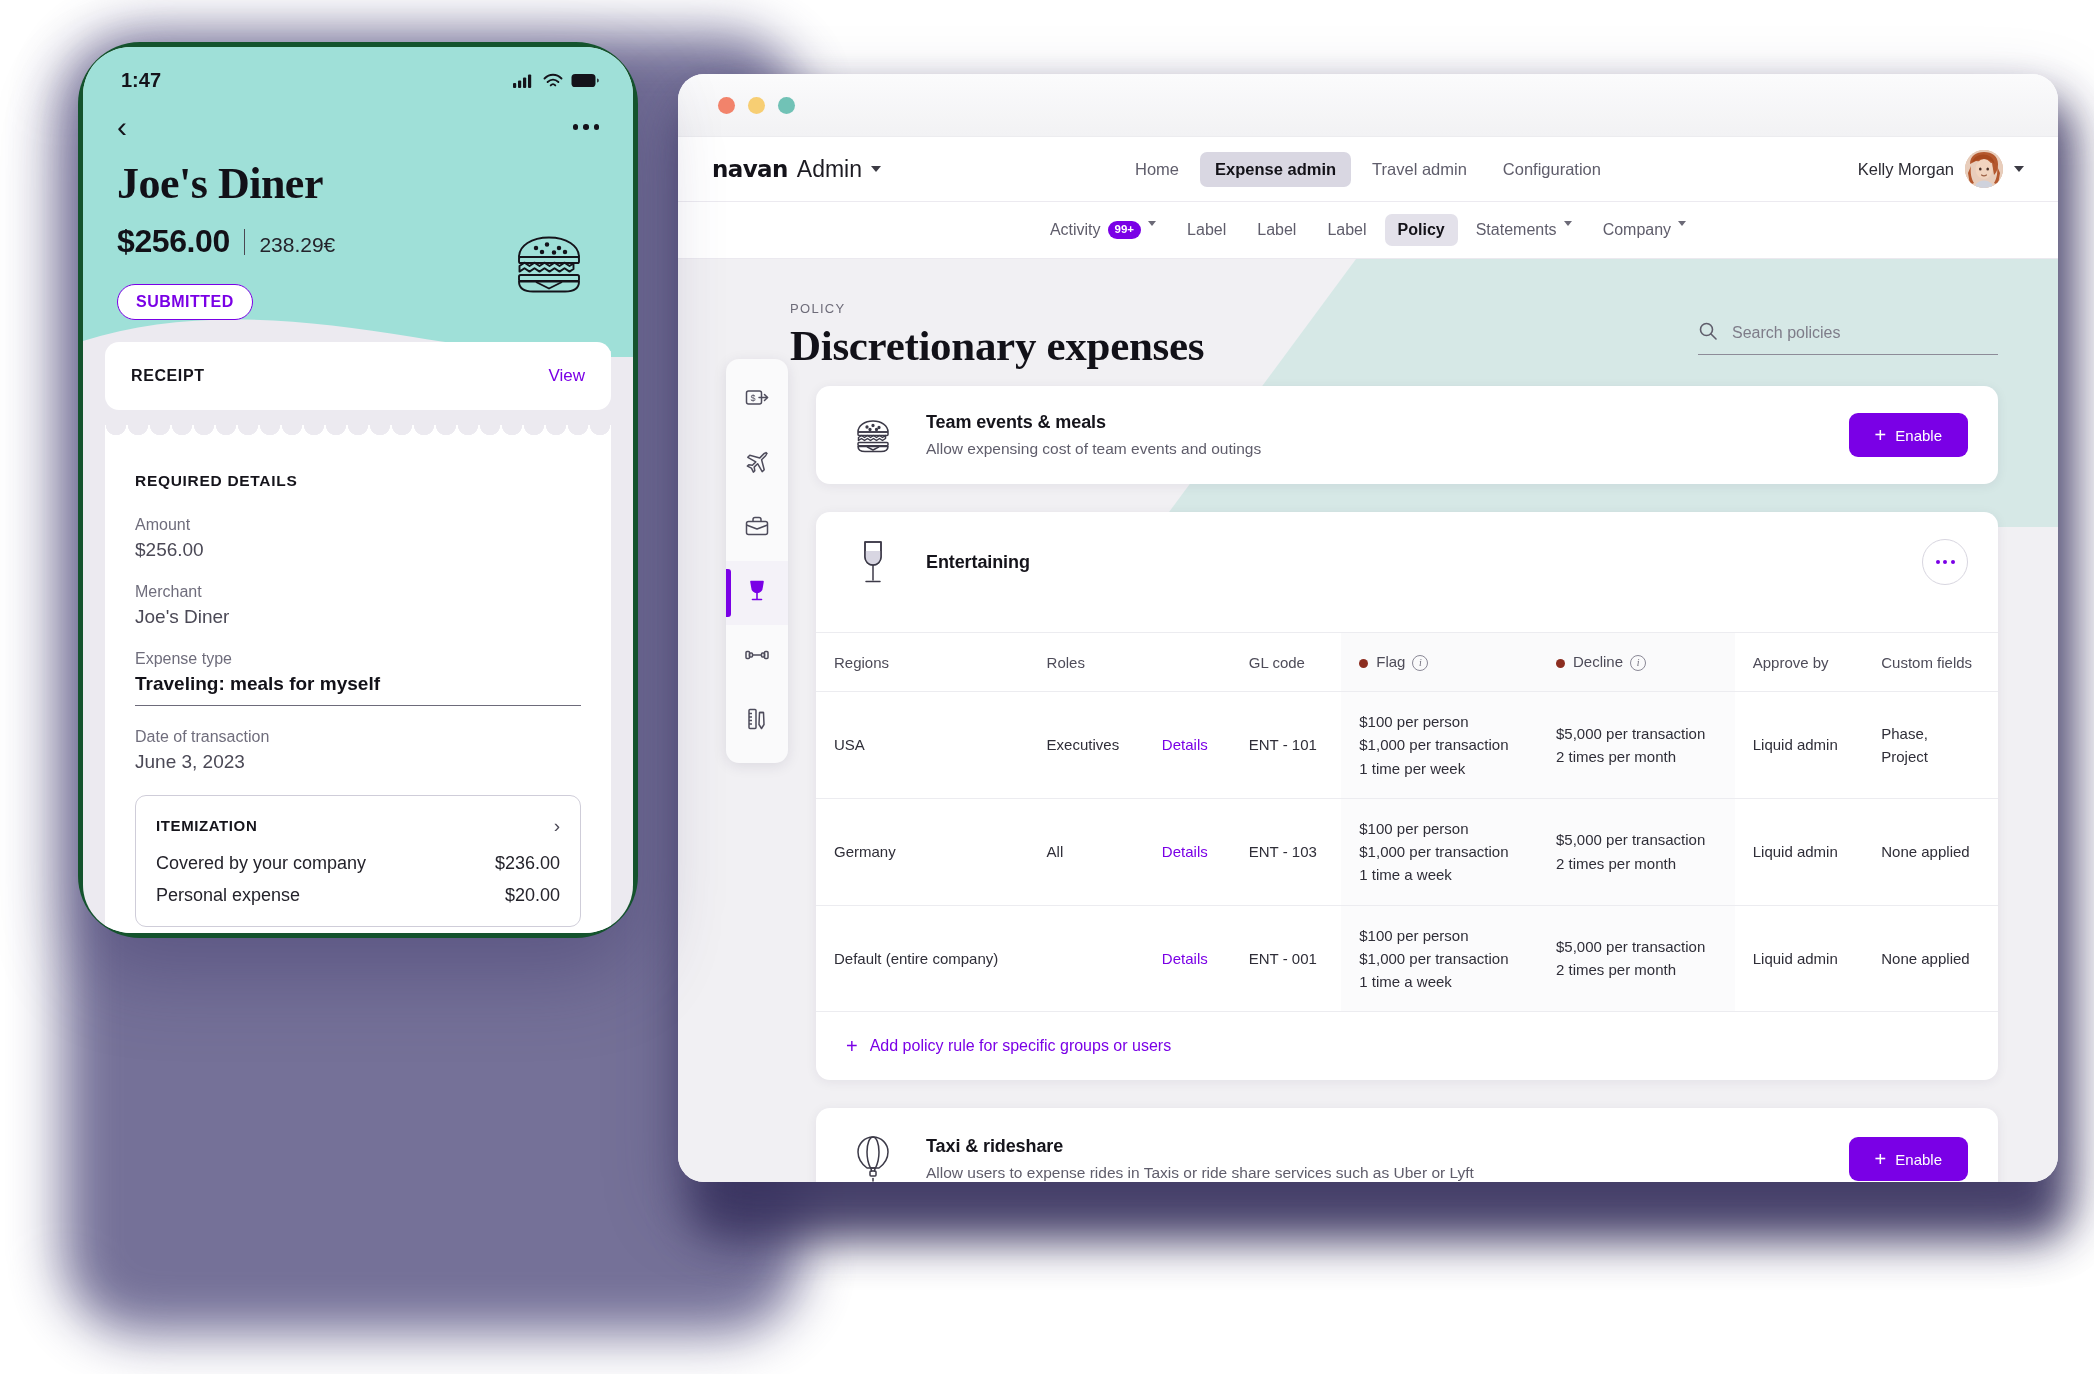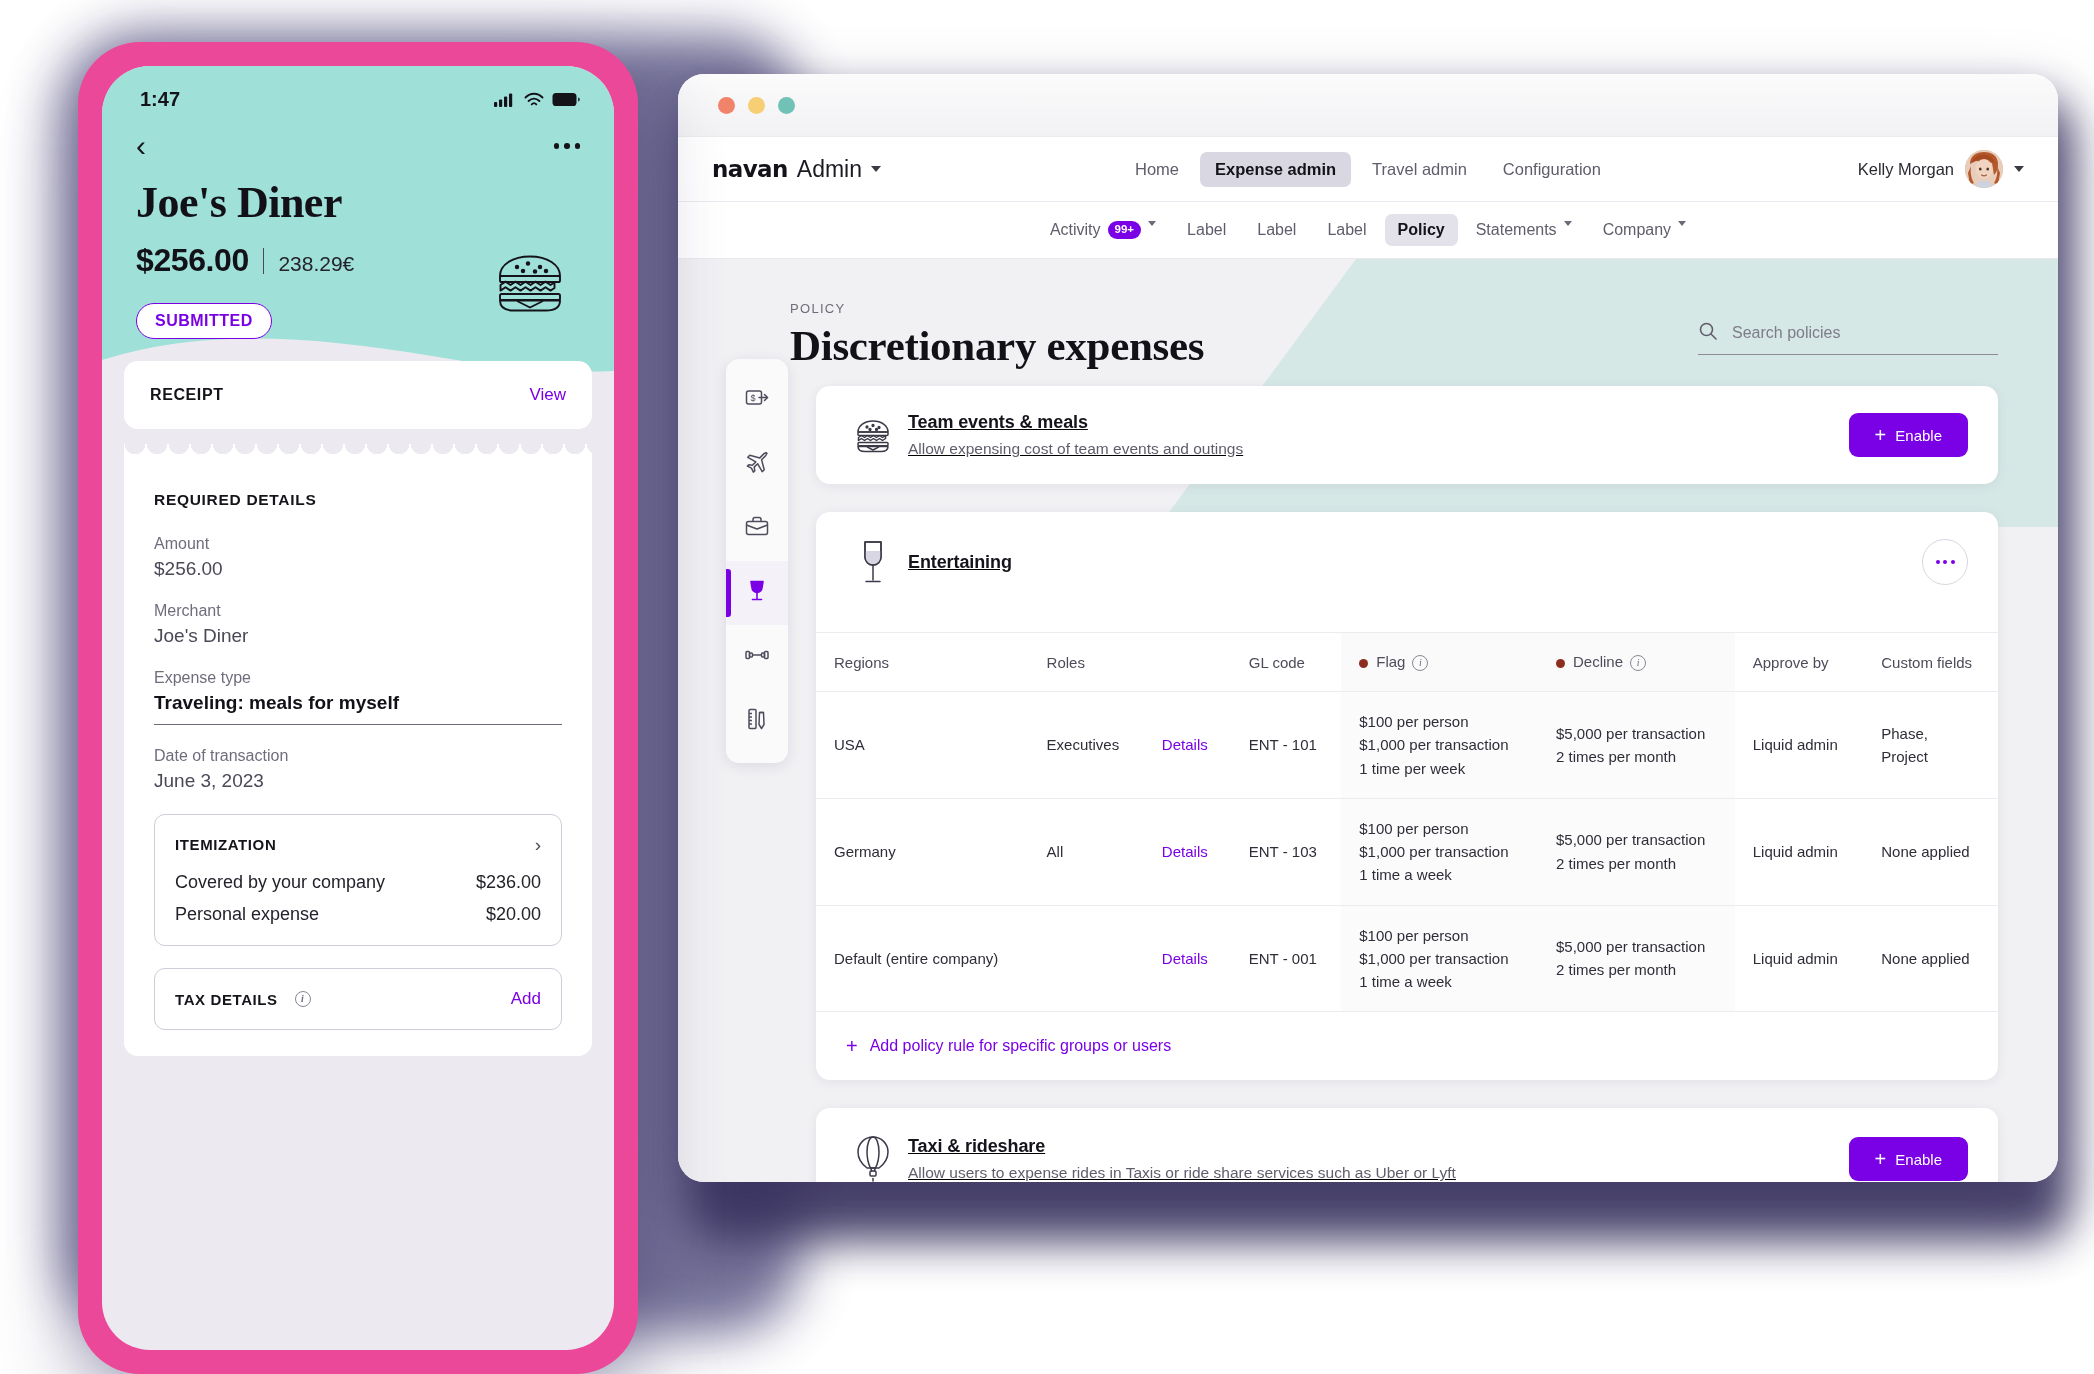--- a/index.html
+++ b/index.html
@@ -118,21 +118,21 @@
   }
 
   
   .cards{position:relative;padding:0 60px 0 138px;margin-top:16px;}
   .card{
     background:#fff;border-radius:14px;box-shadow:0 2px 12px rgba(40,34,70,.07);
     margin-bottom:28px;
   }
   .card-head{display:flex;align-items:center;padding:26px 30px;}
   .card-ico{width:54px;flex:0 0 54px;display:flex;align-items:center;justify-content:center;}
-  .card-txt{flex:1;margin-left:8px;text-decoration:underline;}
+  .card-txt{flex:1;margin-left:26px;}
   .card-title{font-size:18px;font-weight:700;color:#15141b;letter-spacing:-.1px;}
   .card-sub{font-size:15.5px;color:#5f5d6b;margin-top:7px;}
   .enable-btn{
     background:#7a00e6;color:#fff;border:none;border-radius:9px;
     font-size:15px;padding:12px 26px;display:flex;align-items:center;gap:9px;
     font-family:"Liberation Sans",sans-serif;cursor:pointer;
   }
   .kebab{
     width:44px;height:44px;border-radius:50%;border:1px solid #d8d6e0;background:#fff;
     display:flex;align-items:center;justify-content:center;gap:3.5px;cursor:pointer;
@@ -165,22 +165,22 @@
   .addrule{
     padding:24px 30px;display:flex;align-items:center;gap:12px;
     color:#7a00e6;font-size:16px;cursor:pointer;
   }
   .plus{font-size:20px;line-height:1;}
 
   .first-col{padding-left:22px;}
 
   
   .phone{
-    position:absolute;left:78px;top:42px;width:560px;height:1332px;
-    background:#ec4899;border-radius:62px;padding:24px;box-sizing:border-box;
+    position:absolute;left:78px;top:42px;width:560px;height:896px;
+    background:#14532d;border-radius:62px;padding:5px;box-sizing:border-box;
     box-shadow:0 36px 80px rgba(60,52,105,.42);
   }
   .screen{
     width:100%;height:100%;border-radius:48px;overflow:hidden;
     background:#eceaf0;position:relative;
   }
   .ph-teal{
     position:absolute;left:0;right:0;top:0;height:310px;background:#9fe0d8;
   }
   .ph-wave{position:absolute;left:0;right:0;top:248px;height:90px;}

